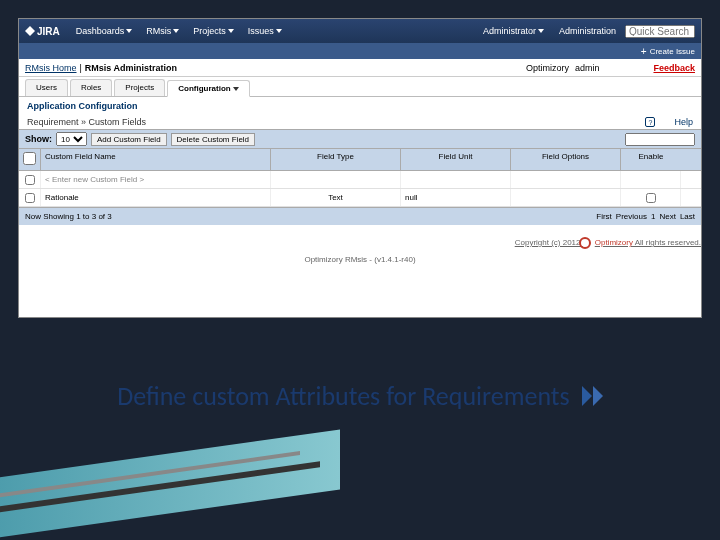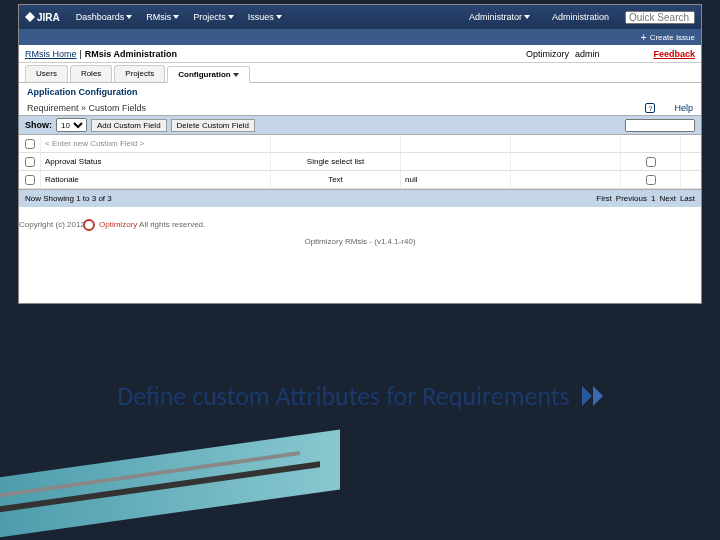--- a/index.html
+++ b/index.html
@@ -7,41 +7,41 @@
     width: 720px;
     height: 540px;
     background: #1a2332;
     font-family: Arial, sans-serif;
     font-size: 9px;
     position: relative;
     overflow: hidden;
   }
   .app-window {
     position: absolute;
-    top: 4px;
+    top: 18px;
     left: 18px;
     width: 684px;
     height: 300px;
     background: #fff;
     border: 1px solid #888;
   }
   .top-nav {
     background: linear-gradient(#2a4470, #1e3558);
     height: 24px;
     display: flex;
     align-items: center;
     padding: 0 6px;
     color: #fff;
   }
   .logo { font-weight: bold; font-size: 10px; display: flex; align-items: center; gap: 2px; }
   .logo-icon { display: inline-block; width: 10px; height: 10px; background: #fff; clip-path: polygon(50% 0, 100% 50%, 50% 100%, 0 50%); }
   .nav-items { display: flex; gap: 2px; margin-left: 10px; }
   .nav-item { padding: 3px 6px; cursor: pointer; display: flex; align-items: center; gap: 2px; }
   .nav-spacer { flex: 1; }
-  .nav-right { display: flex; align-items: center; gap: 10px; }
+  .nav-right { display: flex; align-items: center; gap: 3px; }
   .quick-search { width: 70px; height: 13px; font-size: 10px; padding: 0 2px; }
   .triangle { width: 0; height: 0; border-left: 3px solid transparent; border-right: 3px solid transparent; border-top: 4px solid #fff; display: inline-block; }
   .sub-nav {
     background: #3a5a8a;
     height: 16px;
     display: flex;
     justify-content: flex-end;
     align-items: center;
     padding: 0 6px;
   }
@@ -119,21 +119,21 @@
   .tfoot {
     background: #c5d5e8;
     display: flex;
     align-items: center;
     padding: 4px 6px;
     font-size: 8px;
     border-top: 1px solid #aaa;
   }
   .pager { margin-left: auto; display: flex; gap: 4px; align-items: flex-end; }
   .pager span { cursor: pointer; }
-  .copyright { text-align: left; font-size: 8px; color: #666; padding: 12px 0 4px; }
+  .copyright { text-align: right; font-size: 8px; color: #666; padding: 12px 0 4px; text-decoration: underline; }
   .copyright .brand { color: #c0392b; }
   .circle-mark { display: inline-block; width: 12px; height: 12px; border: 2px solid #c0392b; border-radius: 50%; vertical-align: middle; position: relative; left: -4px; }
   .version { text-align: center; font-size: 8px; color: #666; padding: 2px 0; }
   .slide-title {
     position: absolute;
     top: 380px;
     left: 80px;
     width: 560px;
     font-size: 26px;
     color: #1a3a6e;
@@ -228,41 +228,37 @@
   </div>
   <div class="toolbar">
     <label>Show:</label>
     <select><option>10</option></select>
     <button>Add Custom Field</button>
     <button>Delete Custom Field</button>
     <div class="toolbar-spacer"></div>
     <input class="filter-input" style="">
   </div>
   <div class="table">
+    <div class="thead">
+      <div class="th col-check"><input type="checkbox" style=""></div>
+      <div class="th col-name">Custom Field Name</div>
+      <div class="th col-type">Field Type</div>
+      <div class="th col-unit">Field Unit</div>
+      <div class="th col-opts">Field Options</div>
+      <div class="th col-enable">Enable</div>
+    </div>
     <div class="trow">
       <div class="td col-check center">
           <input type="checkbox" style="">
         </div>
       <div class="td col-name placeholder-text">&lt; Enter new Custom Field &gt;</div>
       <div class="td col-type center"></div>
       <div class="td col-unit center"></div>
       <div class="td col-opts center"></div>
       <div class="td col-enable center"></div>
-    </div>
-    <div class="trow">
-      <div class="td col-check center">
-          <input type="checkbox" style="">
-        </div>
-      <div class="td col-name">Approval Status</div>
-      <div class="td col-type center">Single select list</div>
-      <div class="td col-unit center"></div>
-      <div class="td col-opts center"></div>
-      <div class="td col-enable center">
-          <input type="checkbox" style="">
-        </div>
     </div>
     <div class="trow">
       <div class="td col-check center">
           <input type="checkbox" style="">
         </div>
       <div class="td col-name">Rationale</div>
       <div class="td col-type center">Text</div>
       <div class="td col-unit">null</div>
       <div class="td col-opts center"></div>
       <div class="td col-enable center">

